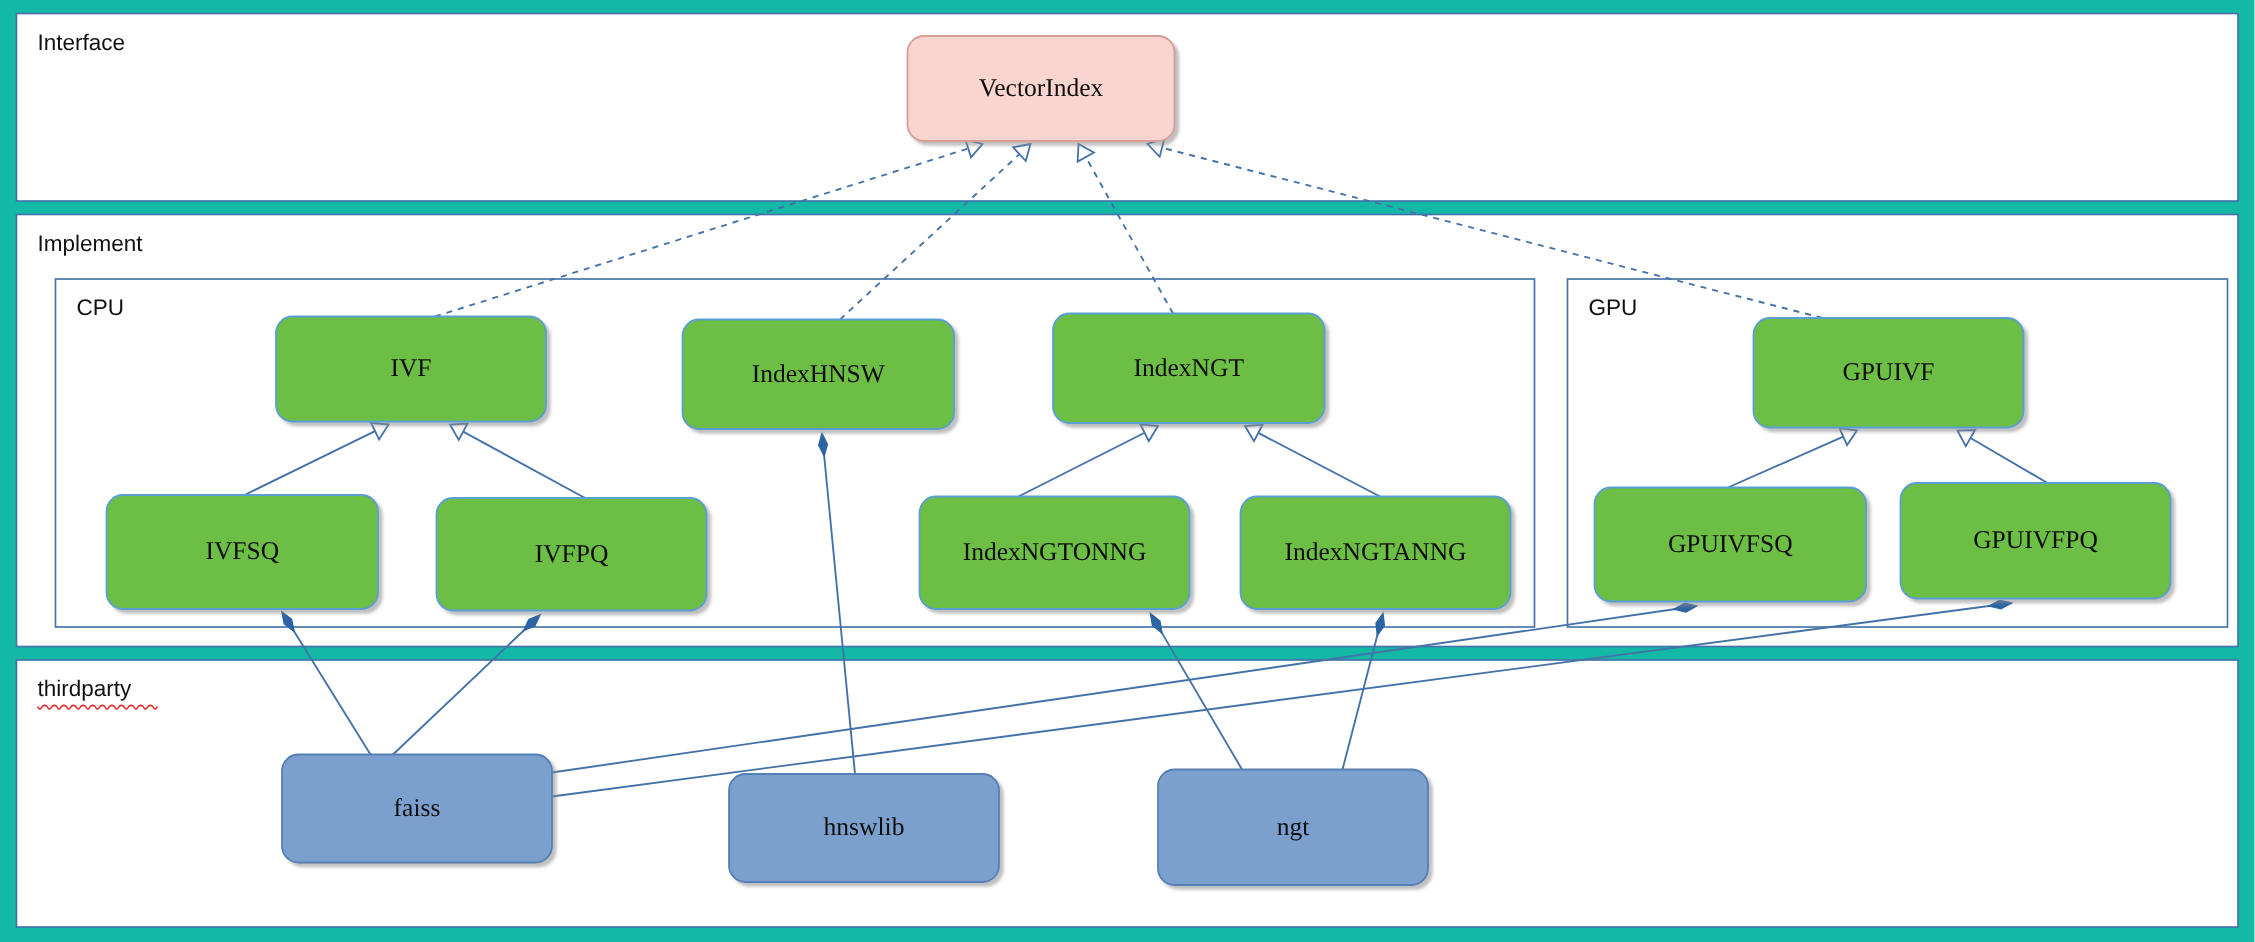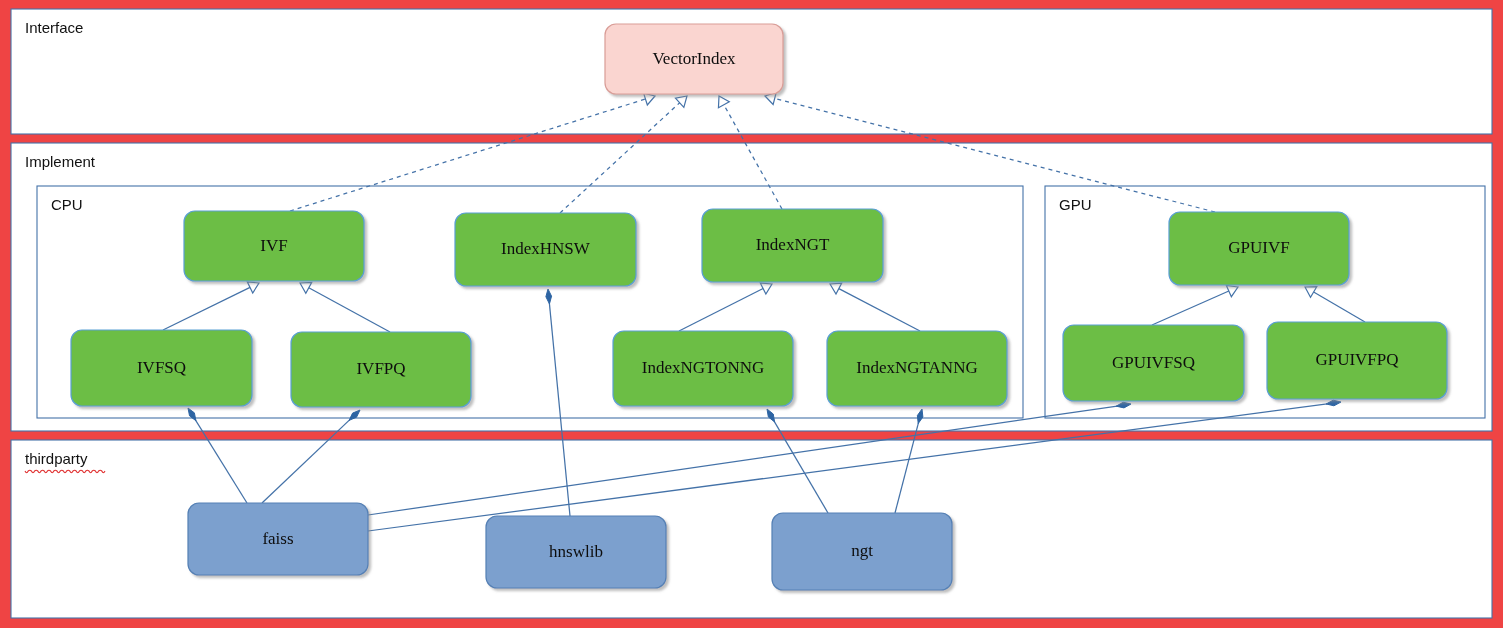--- a/index.html
+++ b/index.html
@@ -8,21 +8,21 @@
     padding: 0;
     background: #ffffff;
   }
   body {
     font-family: "Liberation Sans", sans-serif;
   }
   #diagram-root {
     position: relative;
     width: 1503px;
     height: 628px;
-    background: #ef4444;
+    background: #14b8a6;
     overflow: hidden;
   }
   svg.diagram-svg {
     display: block;
     width: 1503px;
     height: 628px;
   }
   .container-rect {
     fill: #ffffff;
     stroke: #4472a8;

